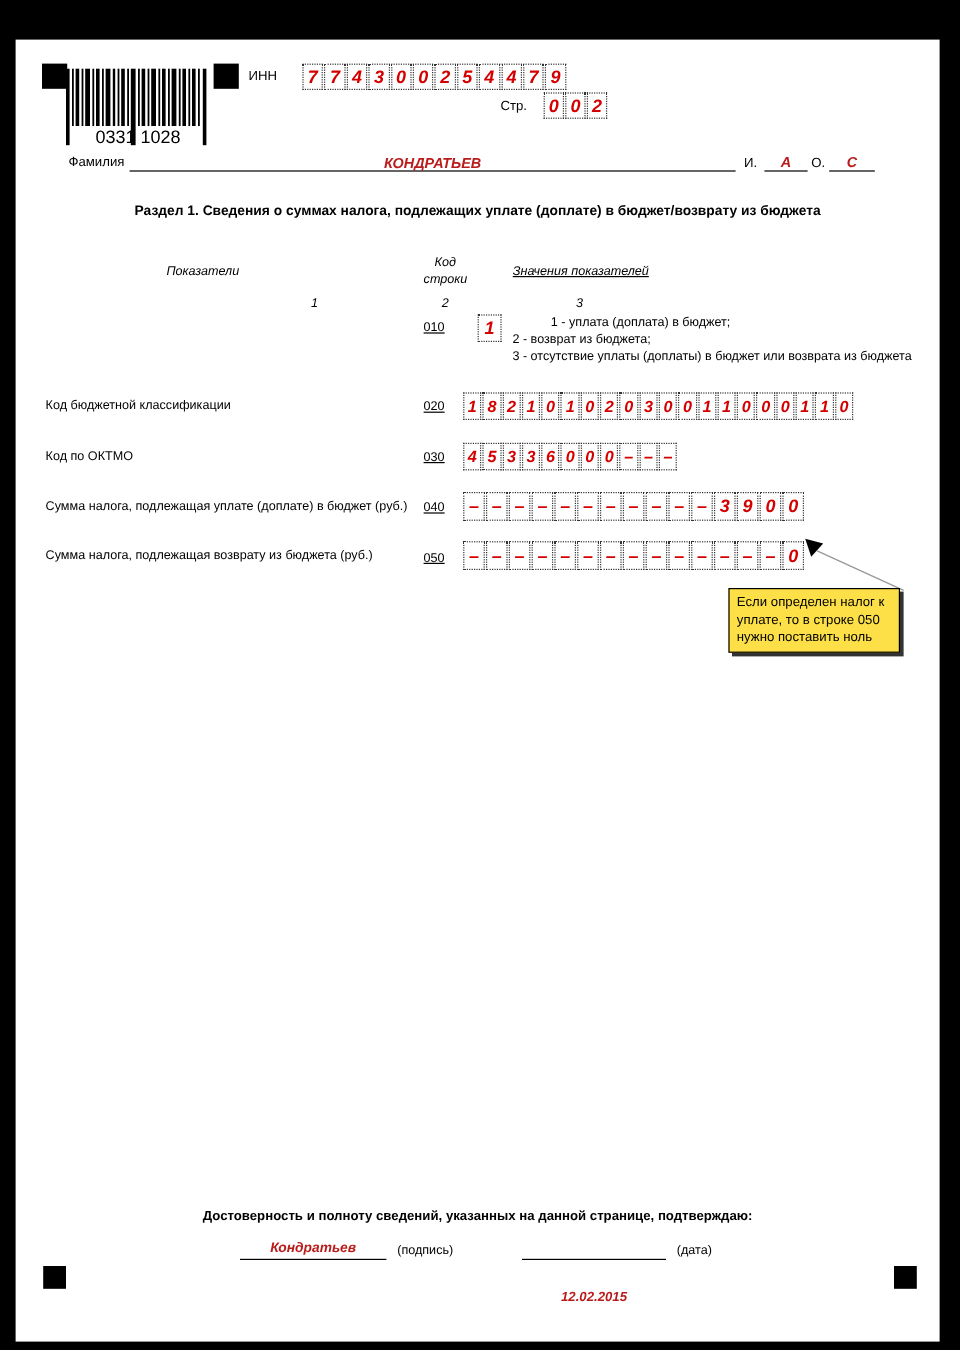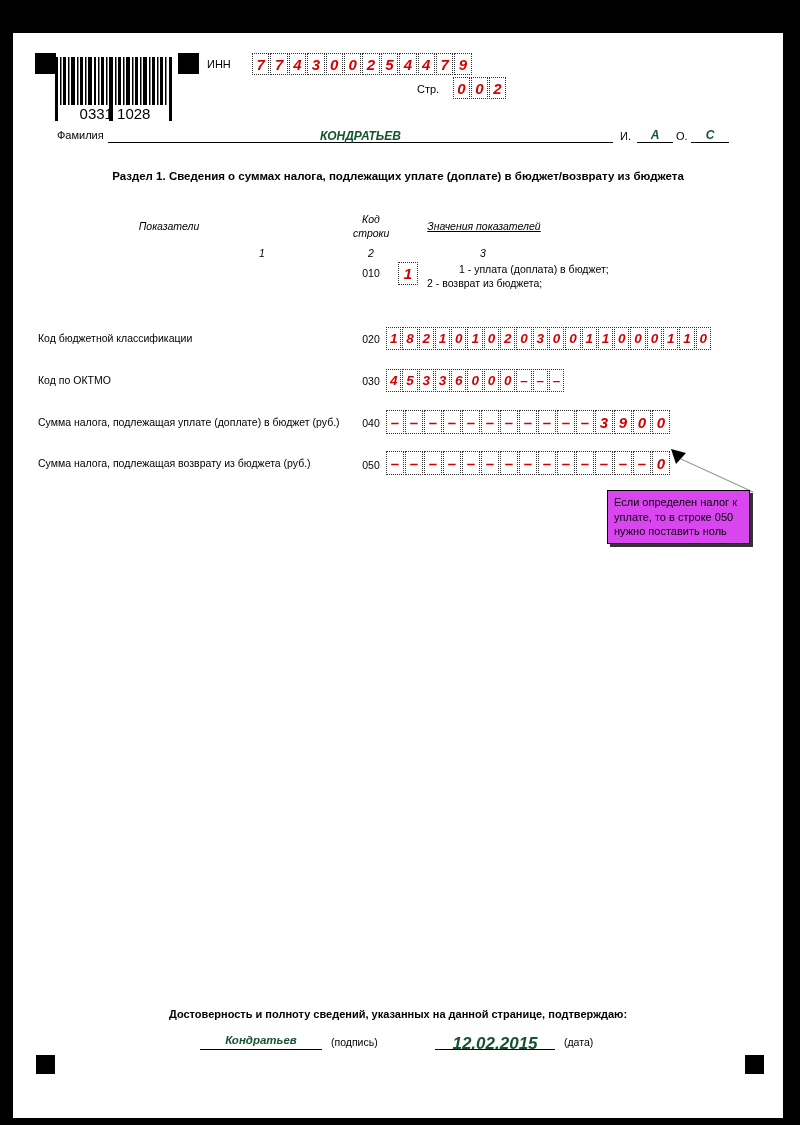--- a/index.html
+++ b/index.html
@@ -8,38 +8,38 @@
     font-family:"Liberation Sans",sans-serif;color:#000;overflow:hidden;
   }
   .page{position:absolute;left:13px;top:33px;width:770px;height:1085px;background:#fff;}
   .sq{position:absolute;background:#000;}
   .abs{position:absolute;}
   .lbl{position:absolute;font-size:11px;white-space:nowrap;}
   .small{font-size:10.5px;}
   .ital{font-style:italic;}
   .bold{font-weight:bold;}
   .ctr{text-align:center;}
-  .red{color:#14532d;font-weight:bold;font-style:italic;}
+  .red{color:#b91c1c;font-weight:bold;font-style:italic;}
   .title{position:absolute;left:0;top:137px;width:770px;text-align:center;font-weight:bold;font-size:11.5px;}
   .cells{position:absolute;display:flex;}
   .cell{
     border:1px dotted #333;margin-right:1px;box-sizing:border-box;
     display:flex;align-items:center;justify-content:center;
     color:#d40000;font-weight:bold;font-style:italic;background:#fff;
   }
   .inn  .cell{width:17.4px;height:22px;font-size:15px;}
   .str  .cell{width:17px;height:22px;font-size:15px;}
   .c020 .cell{width:15.3px;height:23px;font-size:13.5px;}
   .c040 .cell{width:18px;height:24px;font-size:15px;}
   .chk  .cell{width:20px;height:23px;font-size:15px;margin:0;}
   .uline{position:absolute;height:0;border-bottom:1.5px solid #000;}
-  .codecol{position:absolute;left:340px;width:36px;text-align:center;font-size:10.5px;}
+  .codecol{position:absolute;left:340px;width:36px;font-size:10.5px;text-decoration:underline;}
   .callout{
     position:absolute;left:594px;top:457px;width:143px;box-sizing:border-box;
-    background:#d946ef;border:1px solid #000;box-shadow:3px 3px 0 #333;
+    background:#fde047;border:1px solid #000;box-shadow:3px 3px 0 #333;
     padding:4px 6px;font-size:11px;line-height:1.32;
   }
   svg{display:block;}
   .overlay{position:absolute;left:0;top:0;pointer-events:none;}
 </style>
 </head>
 <body>
 
 <div class="page">
 
@@ -127,20 +127,21 @@
   <div class="abs ital ctr" style="left:229px;top:214px;width:40px;font-size:10.5px;">1</div>
   <div class="abs ital ctr" style="left:340px;top:214px;width:36px;font-size:10.5px;">2</div>
   <div class="abs ital ctr" style="left:450px;top:214px;width:40px;font-size:10.5px;">3</div>
 
   <span class="codecol" style="top:234px;">010</span>
   <div class="cells chk" style="left:385px;top:229px;">
       <span class="cell">1</span>
     </div>
   <span class="lbl small" style="left:414px;top:230px;margin-left:32px;">1 - уплата (доплата) в бюджет;</span>
   <span class="lbl small" style="left:414px;top:244px;text-align:right;">2 - возврат из бюджета;</span>
+  <span class="lbl small" style="left:414px;top:258px;">3 - отсутствие уплаты (доплаты) в бюджет или возврата из бюджета</span>
 
   <span class="lbl small" style="left:25px;top:299px;">Код бюджетной классификации</span>
   <span class="codecol" style="top:300px;">020</span>
   <div class="cells c020" style="left:373px;top:294px;">
       <span class="cell">1</span>
       <span class="cell">8</span>
       <span class="cell">2</span>
       <span class="cell">1</span>
       <span class="cell">0</span>
       <span class="cell">1</span>
@@ -221,17 +222,17 @@
     <polygon points="658,416 673,420 663,431" fill="#000"></polygon>
   </svg>
   <div class="callout">Если определен налог к уплате, то в строке 050 нужно поставить ноль</div>
 
   <div class="abs bold ctr" style="left:0;top:975px;width:770px;font-size:11px;">Достоверность и полноту сведений, указанных на данной странице, подтверждаю:</div>
 
   <div class="abs red ctr" style="left:187px;top:1001px;width:122px;font-size:11.5px;">Кондратьев</div>
   <div class="uline" style="left:187px;top:1016px;width:122px;"></div>
   <span class="lbl small" style="left:318px;top:1003px;">(подпись)</span>
 
-  <div class="abs red ctr" style="left:422px;top:1001px;width:120px;font-size:17px;">12.02.2015</div>
+  <div class="abs red ctr" style="left:422px;top:1042px;width:120px;font-size:11px;">12.02.2015</div>
   <div class="uline" style="left:422px;top:1016px;width:120px;"></div>
   <span class="lbl small" style="left:551px;top:1003px;">(дата)</span>
 
 </div>
 
 </body></html>

